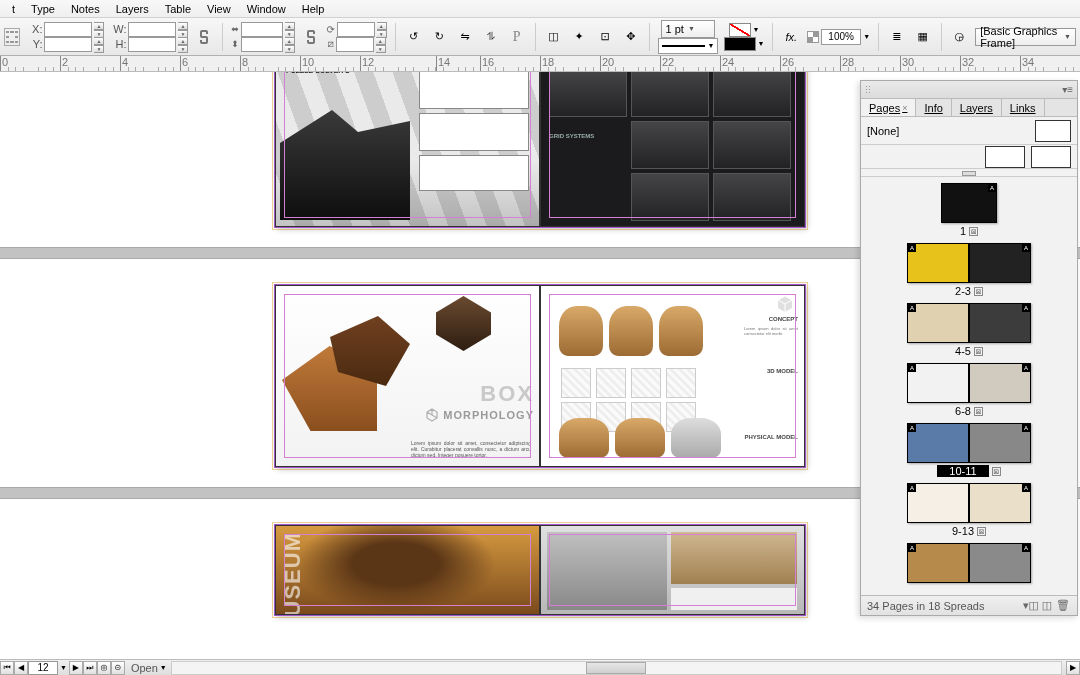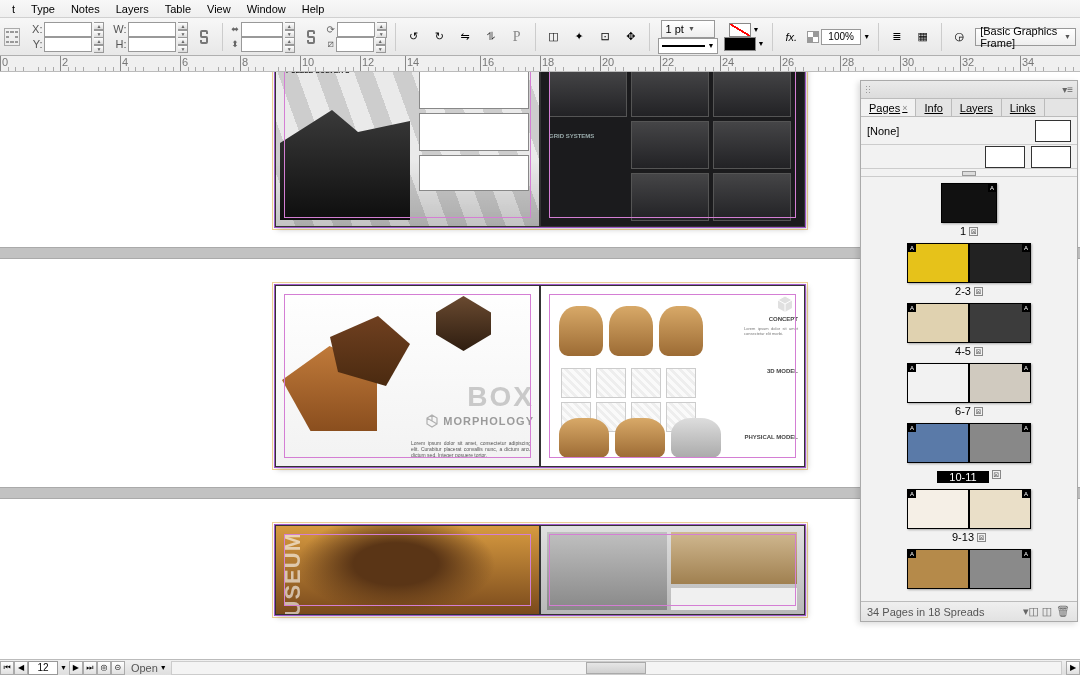--- a/index.html
+++ b/index.html
@@ -57,21 +57,21 @@
 .gridimg { position:absolute; background:linear-gradient(#454547,#222225); border:1px solid #555; }
 .sp1-r .cap { position:absolute; color:#9aa; font-size:6px; width:60px; }
 
 
 .sp2-l { background:linear-gradient(#fff,#f2f2f2); }
 .box3d { position:absolute; left:6px; top:20px; width:135px; height:135px; }
 .box3d .face1{position:absolute;left:0;top:40px;width:95px;height:85px;background:linear-gradient(#c07a3a,#8a4e1e);clip-path:polygon(0 40%,50% 0,100% 25%,100% 100%,30% 100%);}
 .box3d .face2{position:absolute;left:48px;top:10px;width:80px;height:70px;background:linear-gradient(#704020,#4a2a10);clip-path:polygon(0 30%,60% 0,100% 40%,70% 100%,10% 80%);}
 .boxsmall{position:absolute;right:48px;top:10px;width:55px;height:55px;background:linear-gradient(#6a4a30,#2e1d10);clip-path:polygon(50% 0,100% 30%,100% 70%,50% 100%,0 70%,0 30%);}
 .boxtitle{position:absolute;right:5px;top:95px;text-align:right;}
-.boxtitle .big{font-size:28px;font-weight:700;color:#c9c9c9;letter-spacing:2px;}
+.boxtitle .big{font-size:22px;font-weight:700;color:#c9c9c9;letter-spacing:2px;}
 .boxtitle .sub{font-size:13px;font-weight:600;color:#9a9a9a;letter-spacing:1px;}
 .boxpara{position:absolute;right:8px;bottom:8px;width:120px;font-size:5px;color:#555;text-align:justify;line-height:1.2;}
 .sp2-r { background:#fff; }
 .formrow{position:absolute;display:flex;gap:6px;}
 .form{width:44px;height:50px;background:linear-gradient(#d8a968,#9c6b34);border-radius:40% 40% 20% 20%;}
 .diag{position:absolute;width:30px;height:30px;border:1px solid #ccc;background:
   repeating-linear-gradient(45deg,#fafafa 0 3px,#eee 3px 6px);}
 .boxcap{position:absolute;right:6px;font-size:6px;font-weight:700;color:#444;}
 .cubicon{position:absolute;right:8px;top:8px;width:22px;height:22px;background:none;}
 .cubicon svg{width:100%;height:100%;}
@@ -114,21 +114,21 @@
 .pages-scroll{max-height:440px;overflow-y:auto;padding:6px 0;}
 .page-item{display:flex;flex-direction:column;align-items:center;margin-bottom:6px;}
 .page-spread-thumb{display:flex;box-shadow:1px 1px 2px rgba(0,0,0,.3);}
 .pthumb{width:62px;height:40px;background:#ccc;border:1px solid #000;position:relative;}
 .pthumb.single{width:56px;}
 .pthumb .corner{position:absolute;top:0;width:8px;height:8px;background:#000;color:#fff;font-size:6px;text-align:center;line-height:8px;}
 .pthumb .corner.r{right:0;}
 .pthumb .corner.l{left:0;}
 .pnum{margin-top:2px;display:flex;align-items:center;gap:3px;font-size:10px;}
 .pnum .x{width:9px;height:9px;border:1px solid #888;font-size:7px;text-align:center;line-height:8px;color:#666;}
-.pnum.current span:first-child{background:#000;color:#fff;padding:0 12px;margin-top:6px;}
+.pnum.current span:first-child{background:#000;color:#fff;padding:0 12px;}
 
 .panel-foot{height:20px;border-top:1px solid #bbb;background:linear-gradient(#efefef,#e2e2e2);display:flex;align-items:center;padding:0 6px;font-size:10px;color:#555;}
 .panel-foot .spacer{flex:1;}
 .panel-foot .footbtn{width:16px;height:14px;display:flex;align-items:center;justify-content:center;color:#666;}
 </style>
 </head>
 <body>
 
 <div class="menubar">
   <span class="item">t</span>
@@ -336,21 +336,21 @@
     <div class="minor" style="left: 337.5px;"></div>
     <div class="minor" style="left: 345px;"></div>
     <div class="minor" style="left: 352.5px;"></div>
     <div class="tick" style="left: 360px;">12</div>
     <div class="minor" style="left: 367.5px;"></div>
     <div class="minor" style="left: 375px;"></div>
     <div class="minor" style="left: 382.5px;"></div>
     <div class="minor" style="left: 397.5px;"></div>
     <div class="minor" style="left: 405px;"></div>
     <div class="minor" style="left: 412.5px;"></div>
-    <div class="tick" style="left: 405px;">14</div>
+    <div class="tick" style="left: 436px;">14</div>
     <div class="minor" style="left: 427.5px;"></div>
     <div class="minor" style="left: 435px;"></div>
     <div class="minor" style="left: 442.5px;"></div>
     <div class="minor" style="left: 457.5px;"></div>
     <div class="minor" style="left: 465px;"></div>
     <div class="minor" style="left: 472.5px;"></div>
     <div class="tick" style="left: 480px;">16</div>
     <div class="minor" style="left: 487.5px;"></div>
     <div class="minor" style="left: 495px;"></div>
     <div class="minor" style="left: 502.5px;"></div>
@@ -601,21 +601,21 @@
       <div class="page-item">
         <div class="page-spread-thumb">
           <div class="pthumb" style="background: rgb(242, 242, 242);">
             <span class="corner l">A</span>
           </div>
           <div class="pthumb" style="background: rgb(208, 202, 191);">
             <span class="corner r">A</span>
           </div>
         </div>
         <div class="pnum">
-          <span>6-7</span>
+          <span>6-8</span>
           <span class="x">⊠</span>
         </div>
       </div>
       <div class="page-item">
         <div class="page-spread-thumb">
           <div class="pthumb" style="background: rgb(90, 122, 168);">
             <span class="corner l">A</span>
           </div>
           <div class="pthumb" style="background: rgb(136, 136, 136);">
             <span class="corner r">A</span>

